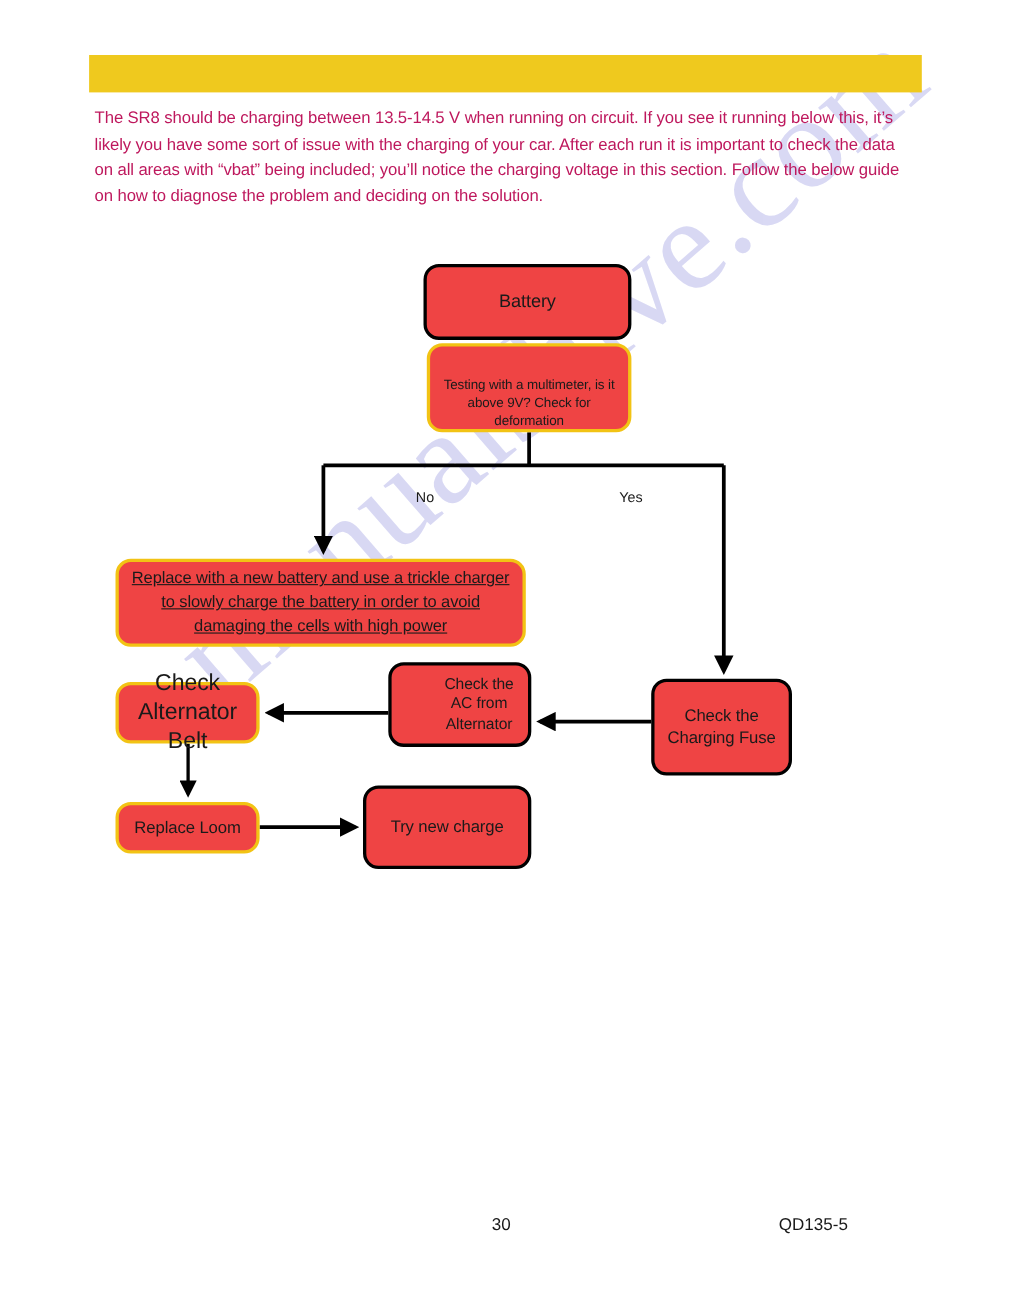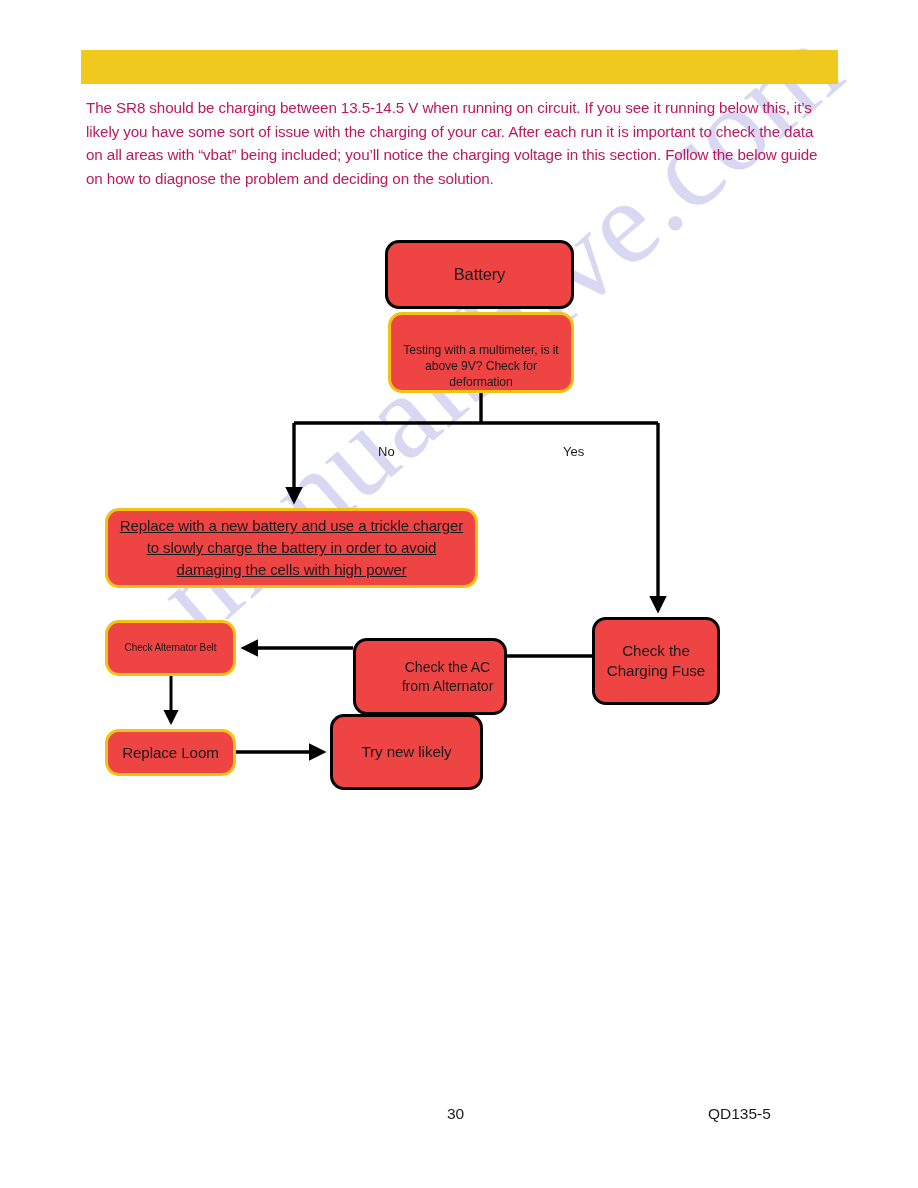--- a/index.html
+++ b/index.html
@@ -118,23 +118,23 @@
   #node-battery      { left: 385px; top: 240px;  width: 189px; height: 69px; }
   #node-battery .label { font-size: 16.5px; }
 
   #node-question     { left: 388px; top: 312px;  width: 186px; height: 81px; align-items: flex-end; }
   #node-question .label { font-size: 12.2px; line-height: 1.32; }
 
   #node-replace-batt { left: 105px; top: 508px;  width: 373px; height: 80px; }
   #node-replace-batt .label { font-size: 15px; line-height: 1.45; text-decoration: underline; }
 
   #node-alt-belt     { left: 105px; top: 620px;  width: 131px; height: 56px; }
-  #node-alt-belt .label { font-size: 10px; }
-
-  #node-check-ac     { left: 353px; top: 638px;  width: 154px; height: 77px; padding-left: 35px; }
+  #node-alt-belt .label { font-size: 21px; }
+
+  #node-check-ac     { left: 353px; top: 602px;  width: 130px; height: 77px; padding-left: 35px; }
   #node-check-ac .label { font-size: 14.2px; }
 
   #node-charge-fuse  { left: 592px; top: 617px;  width: 128px; height: 88px; }
   #node-charge-fuse .label { font-size: 15.2px; line-height: 1.33; }
 
   #node-replace-loom { left: 105px; top: 729px;  width: 131px; height: 47px; }
   #node-replace-loom .label { font-size: 15.2px; }
 
   #node-try-batt     { left: 330px; top: 714px;  width: 153px; height: 76px; }
   #node-try-batt .label { font-size: 15.2px; }
@@ -229,21 +229,21 @@
 
     <div class="node node-black" id="node-charge-fuse">
       <span class="label">Check the Charging Fuse</span>
     </div>
 
     <div class="node node-yellow" id="node-replace-loom">
       <span class="label">Replace Loom</span>
     </div>
 
     <div class="node node-black" id="node-try-batt">
-      <span class="label">Try new likely</span>
+      <span class="label">Try new charge</span>
     </div>
 
     <div class="branch-label" id="branch-no">No</div>
     <div class="branch-label" id="branch-yes">Yes</div>
   </div>
 
   <div class="footer-page">30</div>
   <div class="footer-code">QD135-5</div>
 
 </div>

